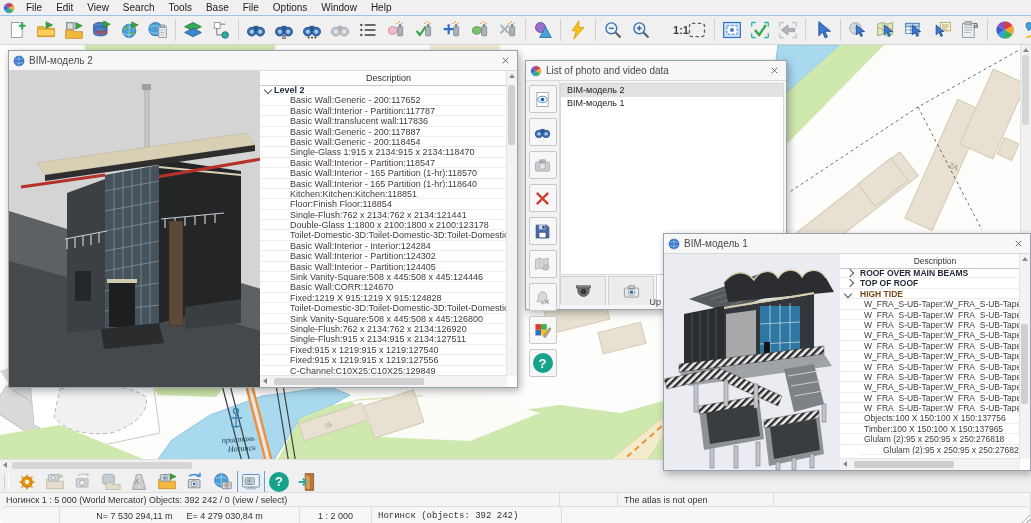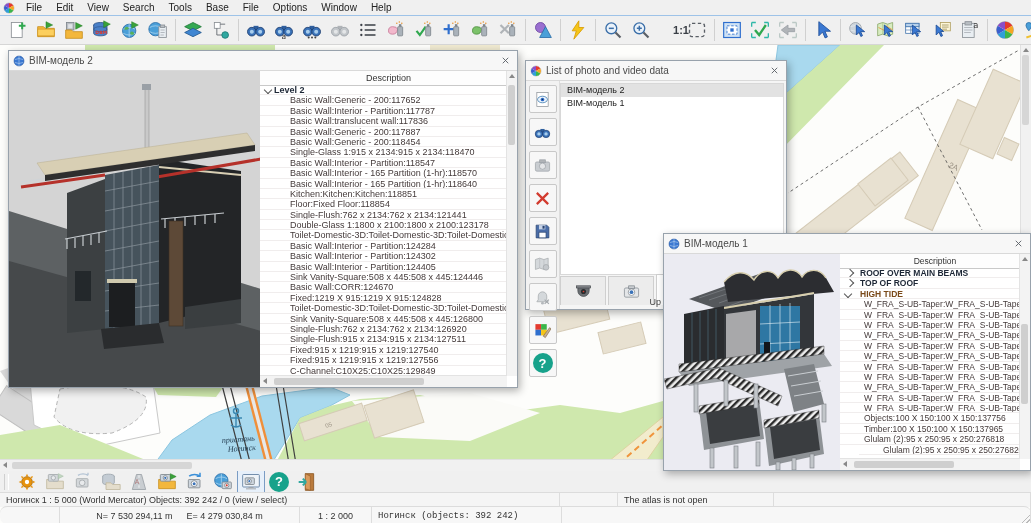--- a/index.html
+++ b/index.html
@@ -736,25 +736,25 @@
           <div class="trow">Basic Wall:Generic - 200:117652</div>
               <div class="trow">Basic Wall:Interior - Partition:117787</div>
               <div class="trow">Basic Wall:translucent wall:117836</div>
               <div class="trow">Basic Wall:Generic - 200:117887</div>
               <div class="trow">Basic Wall:Generic - 200:118454</div>
               <div class="trow">Single-Glass 1:915 x 2134:915 x 2134:118470</div>
               <div class="trow">Basic Wall:Interior - Partition:118547</div>
               <div class="trow">Basic Wall:Interior - 165 Partition (1-hr):118570</div>
               <div class="trow">Basic Wall:Interior - 165 Partition (1-hr):118640</div>
               <div class="trow">Kitchen:Kitchen:Kitchen:118851</div>
-              <div class="trow">Floor:Fixed Floor:118854</div>
+              <div class="trow">Floor:Finish Floor:118854</div>
               <div class="trow">Single-Flush:762 x 2134:762 x 2134:121441</div>
               <div class="trow">Double-Glass 1:1800 x 2100:1800 x 2100:123178</div>
               <div class="trow">Toilet-Domestic-3D:Toilet-Domestic-3D:Toilet-Domestic-3D:124</div>
-              <div class="trow">Basic Wall:Interior - Partition:124284</div>
+              <div class="trow">Basic Wall:Interior - Interior:124284</div>
               <div class="trow">Basic Wall:Interior - Partition:124302</div>
               <div class="trow">Basic Wall:Interior - Partition:124405</div>
               <div class="trow">Sink Vanity-Square:508 x 445:508 x 445:124446</div>
               <div class="trow">Basic Wall:CORR:124670</div>
               <div class="trow">Fixed:1219 X 915:1219 X 915:124828</div>
               <div class="trow">Toilet-Domestic-3D:Toilet-Domestic-3D:Toilet-Domestic-3D:126</div>
               <div class="trow">Sink Vanity-Square:508 x 445:508 x 445:126800</div>
               <div class="trow">Single-Flush:762 x 2134:762 x 2134:126920</div>
               <div class="trow">Single-Flush:915 x 2134:915 x 2134:127511</div>
               <div class="trow">Fixed:915 x 1219:915 x 1219:127540</div>

